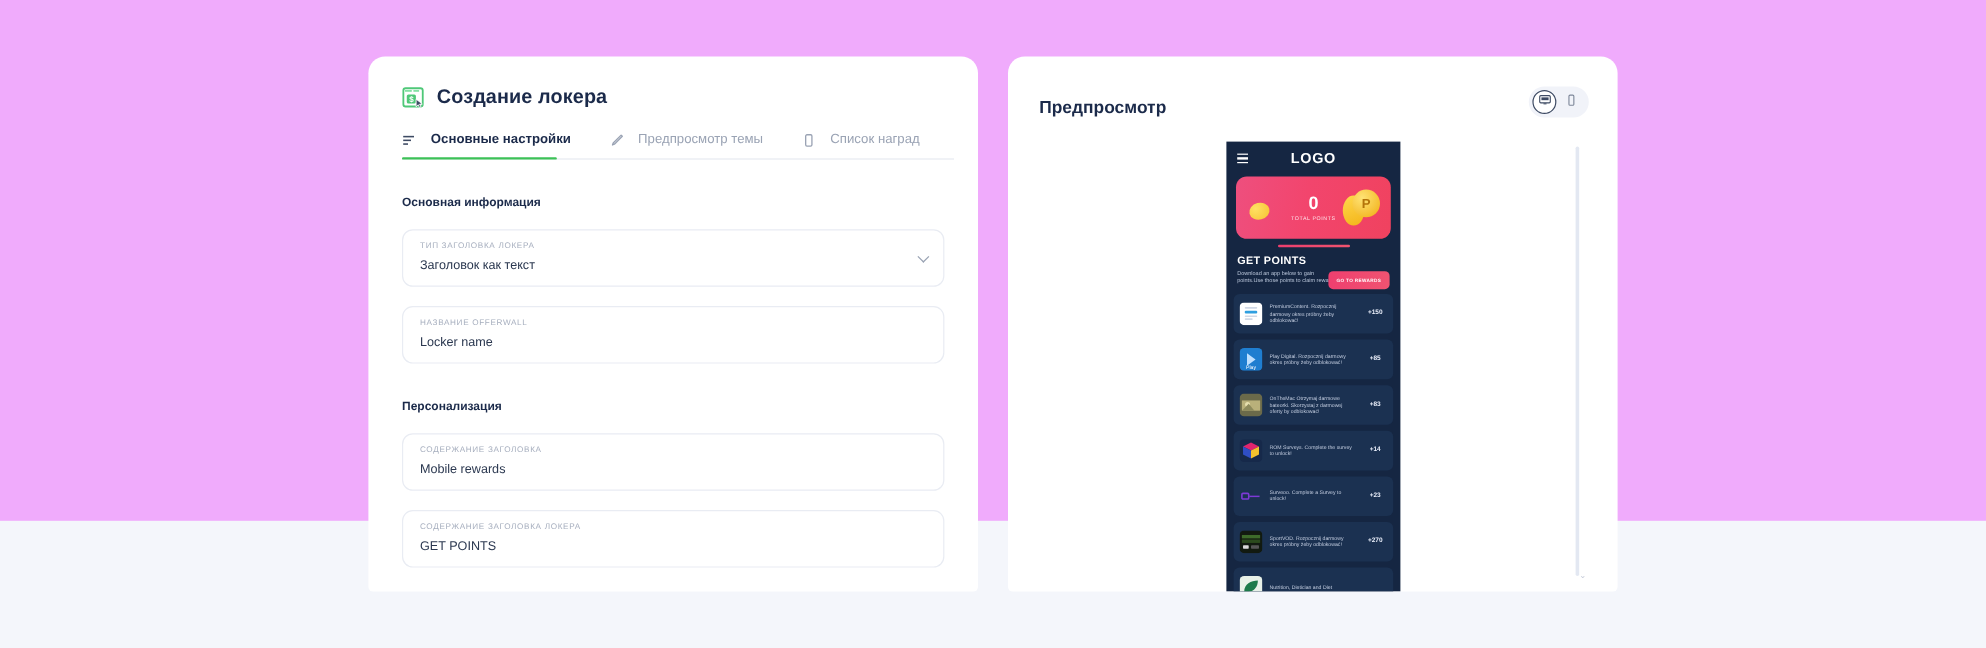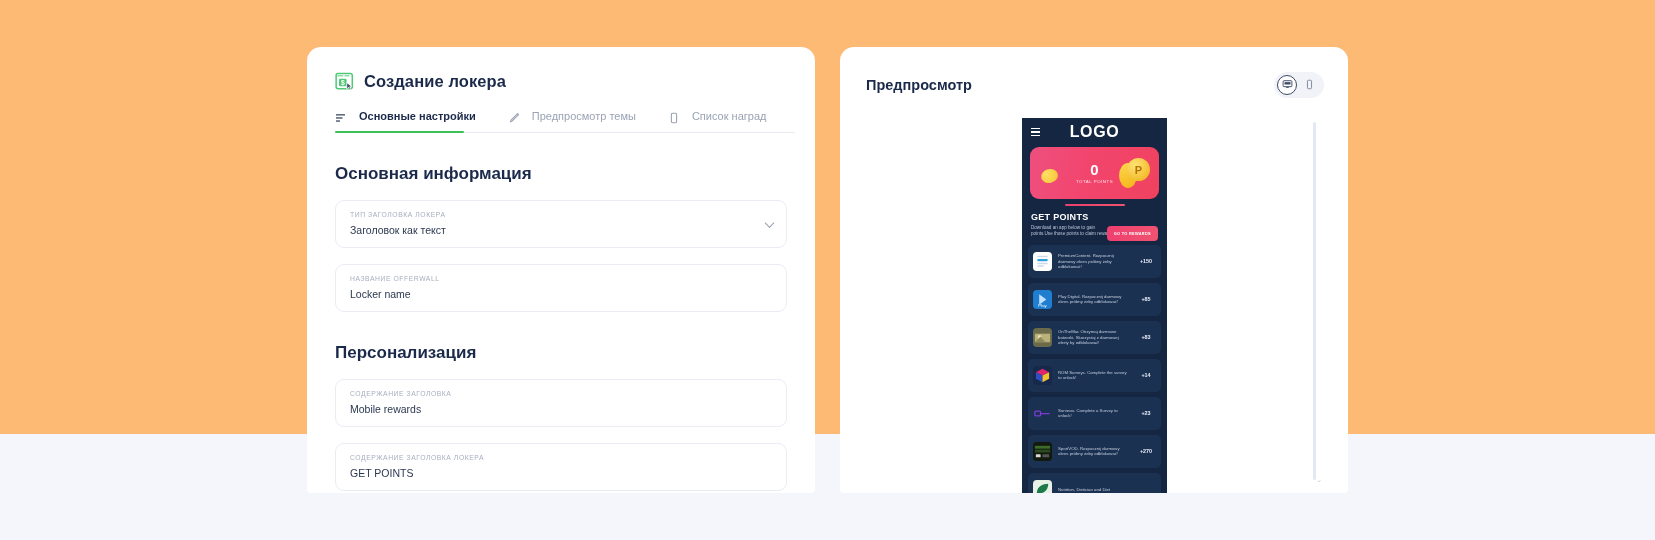--- a/index.html
+++ b/index.html
@@ -5,21 +5,21 @@
   * { box-sizing: border-box; margin: 0; padding: 0; }
   html, body {
     width: 1655px; height: 540px;
     background: #f4f6fb;
     font-family: "Liberation Sans", sans-serif;
     overflow: hidden;
   }
   .page {
     position: relative;
     width: 1655px; height: 434px;
-    background: #fdba74;
+    background: #f0abfc;
   }
 
   
   .left-card {
     position: absolute;
     left: 307px; top: 47px;
     width: 508px; height: 446px;
     background: #ffffff;
     border-radius: 14px 14px 4px 4px;
     overflow: hidden;
@@ -56,21 +56,21 @@
     position: absolute; left: 0; bottom: 0;
     width: 460px; height: 1px; background: #e7eaf1;
   }
   .tabs-active-bar {
     position: absolute; left: 0; bottom: 0;
     width: 129px; height: 2.5px; background: #3cc157; border-radius: 2px;
   }
 
   
   .section-title {
-    font-size: 17px; font-weight: bold; color: #1b2a4a;
+    font-size: 10px; font-weight: bold; color: #1b2a4a;
     margin: 31px 0 0 28px;
   }
   .field {
     margin: 16px 28px 0 28px;
     height: 48px;
     border: 1px solid #e9ecf3;
     border-radius: 9px;
     background: #ffffff;
     padding: 9px 14px 0 14px;
     position: relative;
@@ -94,21 +94,21 @@
   
   .right-card {
     position: absolute;
     left: 840px; top: 47px;
     width: 508px; height: 446px;
     background: #ffffff;
     border-radius: 14px 14px 4px 4px;
     overflow: hidden;
   }
   .preview-head {
-    display: flex; align-items: center; justify-content: space-between;
+    display: flex; align-items: flex-end; justify-content: space-between;
     padding: 25px 24px 0 26px;
   }
   .preview-title { font-size: 14.5px; font-weight: bold; color: #1b2a4a; }
   .seg {
     display: flex; align-items: center; gap: 2px;
     background: #f1f3f9; border-radius: 999px;
     padding: 3px 5px 3px 3px; height: 26px;
   }
   .seg-btn {
     width: 20px; height: 20px;
@@ -129,21 +129,21 @@
   }
   .ph-top {
     display: flex; align-items: center;
     height: 28px; padding: 0 9px;
     position: relative;
   }
   .burger { display: flex; flex-direction: column; gap: 2px; }
   .burger i { display:block; width: 9px; height: 1.6px; background: #ffffff; }
   .ph-logo {
     position: absolute; left: 0; right: 0; text-align: center;
-    font-size: 16px; font-weight: bold; color: #ffffff; letter-spacing: .6px;
+    font-size: 12px; font-weight: bold; color: #ffffff; letter-spacing: .6px;
   }
   .balance {
     margin: 1px 8px 0 8px; height: 52px; border-radius: 9px;
     background: linear-gradient(100deg,#ee4f7e 0%,#f2456d 45%,#f0425f 100%);
     display: flex; align-items: center; justify-content: center;
     position: relative; overflow: hidden;
   }
   .coin-l {
     position: absolute; left: 11px; top: 22px;
     width: 17px; height: 14px; border-radius: 50%;

